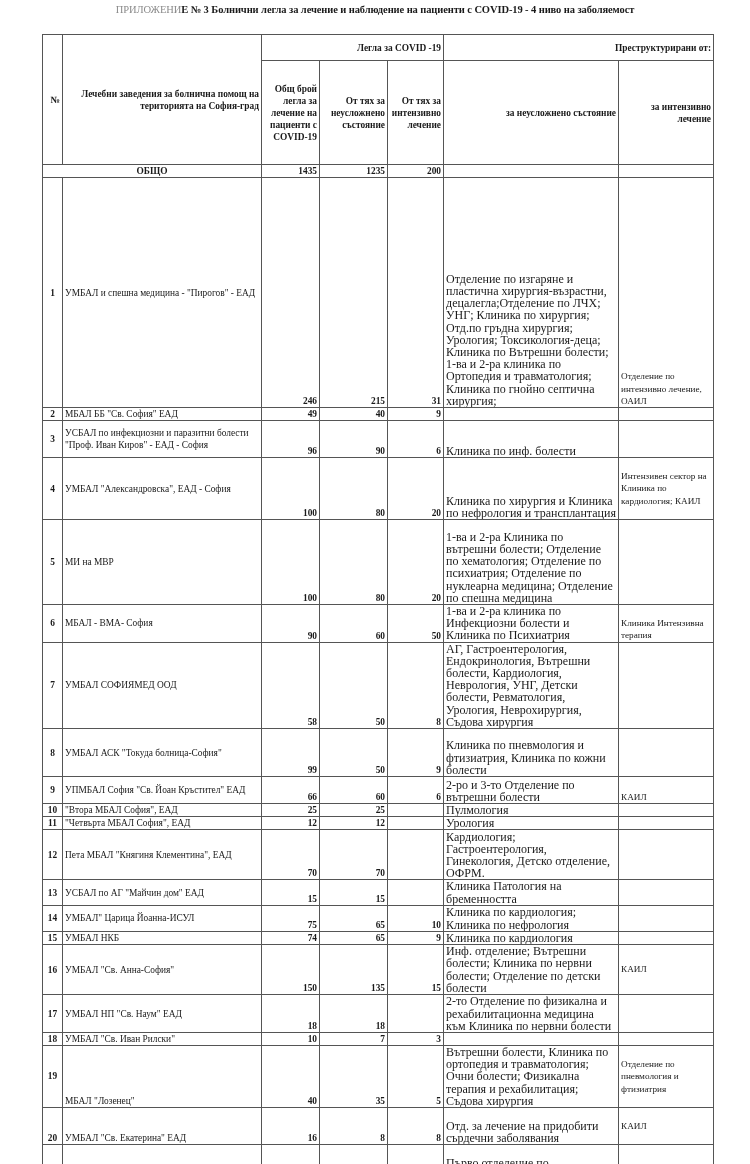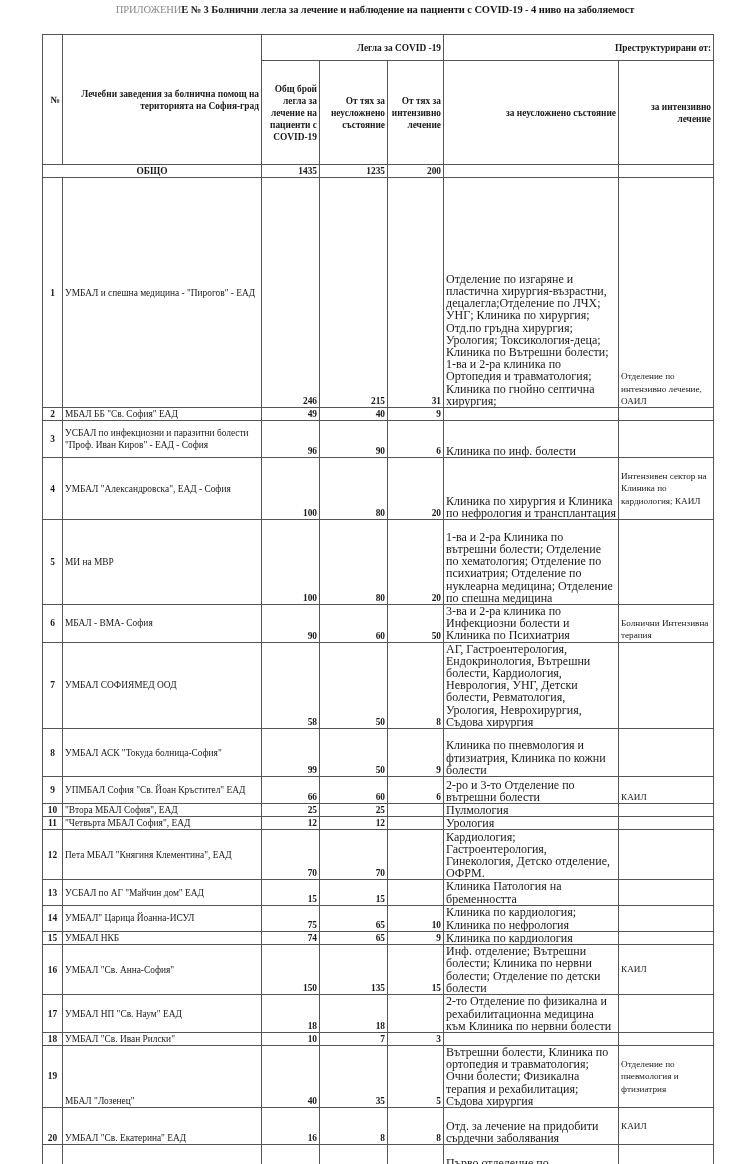--- a/index.html
+++ b/index.html
@@ -108,22 +108,22 @@
         <td class="c-num">20</td>
         <td class="c-txt">1-ва и 2-ра Клиника по вътрешни болести; Отделение по хематология; Отделение по психиатрия; Отделение по нуклеарна медицина; Отделение по спешна медицина</td>
         <td class="c-txt2"></td>
       </tr>
       <tr style="height: 36px;">
         <td class="c-no">6</td>
         <td class="c-name">МБАЛ - ВМА- София</td>
         <td class="c-num">90</td>
         <td class="c-num">60</td>
         <td class="c-num">50</td>
-        <td class="c-txt">3-ва и 2-ра клиника по Инфекциозни болести и Клиника по Психиатрия</td>
-        <td class="c-txt2">Болнични Интензивна терапия</td>
+        <td class="c-txt">1-ва и 2-ра клиника по Инфекциозни болести и Клиника по Психиатрия</td>
+        <td class="c-txt2">Клиника Интензивна терапия</td>
       </tr>
       <tr style="height: 85px;">
         <td class="c-no">7</td>
         <td class="c-name">УМБАЛ СОФИЯМЕД ООД</td>
         <td class="c-num">58</td>
         <td class="c-num">50</td>
         <td class="c-num">8</td>
         <td class="c-txt">АГ, Гастроентерология, Ендокринология, Вътрешни болести, Кардиология, Неврология, УНГ, Детски  болести, Ревматология, Урология, Неврохирургия, Съдова хирургия</td>
         <td class="c-txt2"></td>
       </tr>

